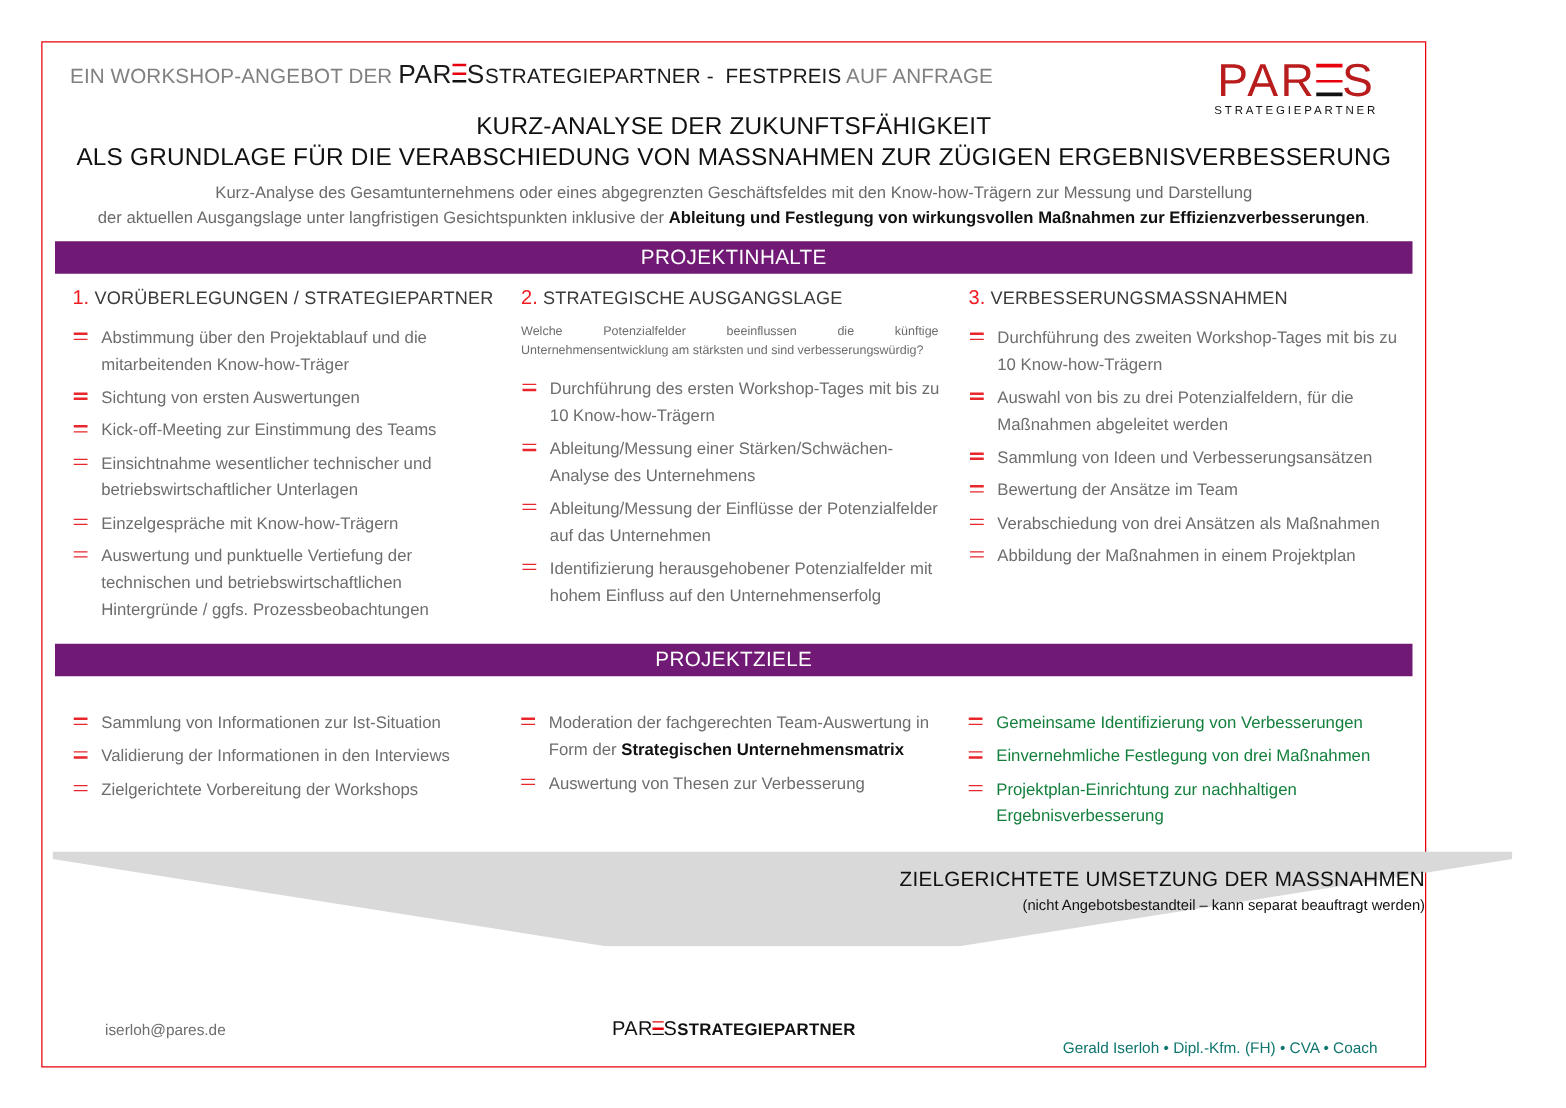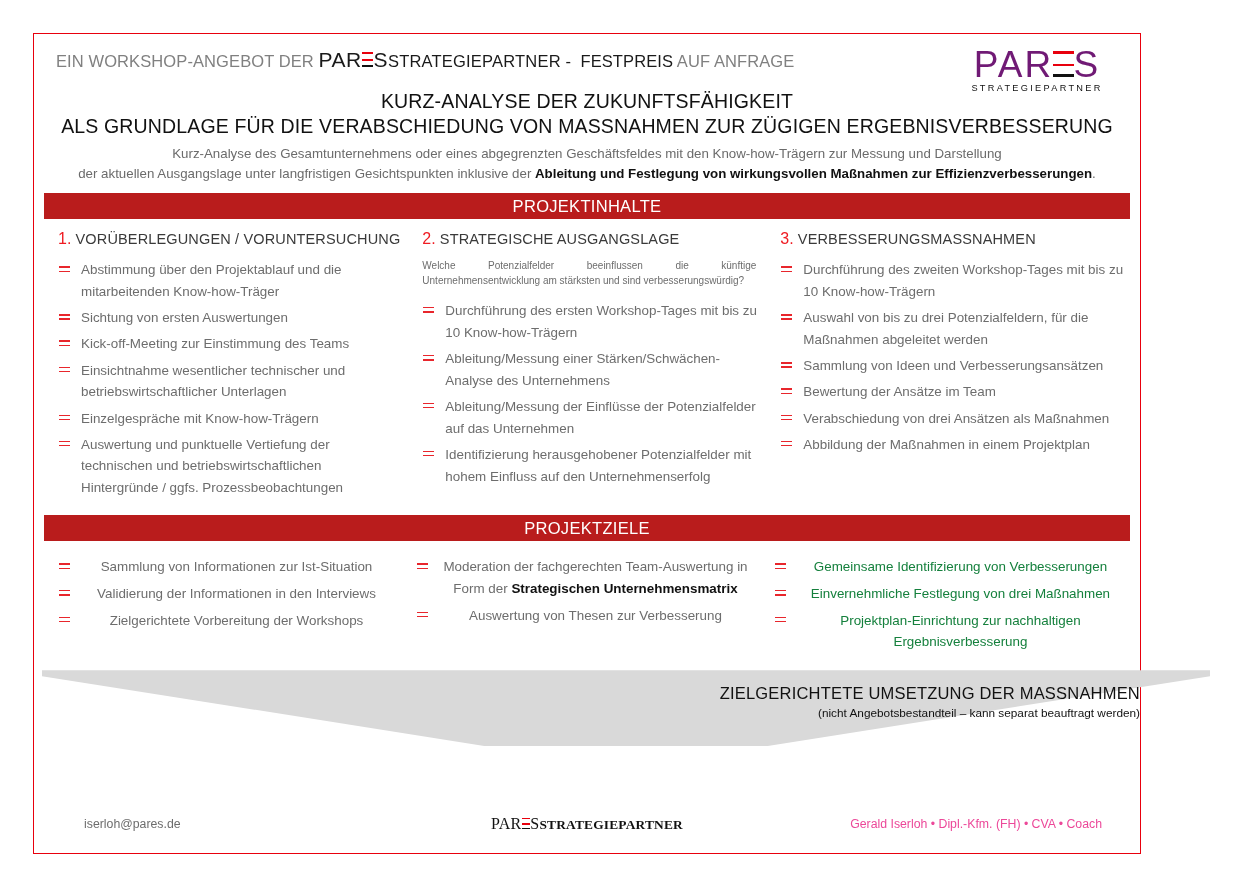--- a/index.html
+++ b/index.html
@@ -70,21 +70,21 @@
   .logo-block {
     position: absolute;
     right: 18px;
     top: 12px;
     text-align: center;
     width: 170px;
   }
   .logo-word {
     font-size: 37px;
     letter-spacing: 2px;
-    color: #701a75;
+    color: #b91c1c;
     line-height: 1.02;
     font-weight: 400;
   }
   .logo-word .pares-e { width: 0.55em; height: 0.70em; }
   .logo-word .pares-e i { height: 0.075em; }
   .logo-sub {
     font-size: 9.2px;
     letter-spacing: 2.3px;
     color: #111111;
     margin-top: -1px;
@@ -105,21 +105,21 @@
   .subtitle {
     font-size: 13.3px;
     color: #6b6b6b;
     line-height: 1.52;
     margin-top: 5px;
   }
   .subtitle b { color: #111111; font-weight: bold; }
 
   
   .banner {
-    background: #b91c1c;
+    background: #701a75;
     color: #ffffff;
     text-align: center;
     font-size: 16.5px;
     letter-spacing: 0.3px;
     line-height: 26px;
     height: 26px;
     margin: 9px 10px 0 10px;
   }
   .banner-ziele { margin-top: 12px; }
 
@@ -182,22 +182,21 @@
     height: 1.4px;
     background: #e8262c;
   }
   ul.blist li .bullet::before { top: 0; }
   ul.blist li .bullet::after  { top: 4.2px; }
 
   
   .goals {
     display: flex;
     padding: 0 12px 0 14px;
-    margin-top: 15px;
-    text-align: center;
+    margin-top: 26px;
   }
   .goals .col { flex: 0 0 33.333%; padding-right: 16px; }
   .goals .col.g1 { padding-left: 10px; }
   .goals .col.g2 { padding-left: 8px; }
   .goals .col.g3 { padding-left: 6px; padding-right: 4px; }
   .goals ul.blist li { margin-bottom: 5px; }
   .goals ul.blist li b { color: #111111; font-weight: bold; }
   .goals .col.g3 ul.blist li { color: #15803d; }
 
   
@@ -250,34 +249,33 @@
   }
   .footer-center {
     position: absolute;
     left: 0;
     width: 100%;
     top: 0;
     text-align: center;
     font-size: 16px;
     color: #111111;
     letter-spacing: 0.3px;
-    font-family: Liberation Serif, serif;
   }
   .footer-center .fc-sub {
     font-size: 13.4px;
     letter-spacing: 0.2px;
     font-weight: bold;
   }
   .footer-center .pares-e { width: 0.54em; height: 0.70em; }
   .footer-right {
     position: absolute;
     right: 38px;
-    top: 2px;
+    top: 16px;
     font-size: 12.3px;
-    color: #ec4899;
+    color: #0f766e;
     margin-left: 48px;
   }
 </style>
 </head>
 <body>
 
 <div class="page-frame">
 
   <div class="header-row">
     <div class="header-line">
@@ -303,21 +301,21 @@
     </div>
   </div>
 
   <div class="banner">PROJEKTINHALTE</div>
 
   <div class="cols">
 
     <div class="col c1">
       <div class="col-head">
         <span class="num">1.</span>
-        <span>VORÜBERLEGUNGEN / VORUNTERSUCHUNG</span>
+        <span>VORÜBERLEGUNGEN / STRATEGIEPARTNER</span>
       </div>
       <ul class="blist">
         <li><span class="bullet"></span><span>Abstimmung über den Projektablauf und die mitarbeitenden Know-how-Träger</span></li>
         <li><span class="bullet"></span><span>Sichtung von ersten Auswertungen</span></li>
         <li><span class="bullet"></span><span>Kick-off-Meeting zur Einstimmung des Teams</span></li>
         <li><span class="bullet"></span><span>Einsichtnahme wesentlicher technischer und betriebswirtschaftlicher Unterlagen</span></li>
         <li><span class="bullet"></span><span>Einzelgespräche mit Know-how-Trägern</span></li>
         <li><span class="bullet"></span><span>Auswertung und punktuelle Vertiefung der technischen und betriebswirtschaftlichen Hintergründe / ggfs. Prozessbeobachtungen</span></li>
       </ul>
     </div>

